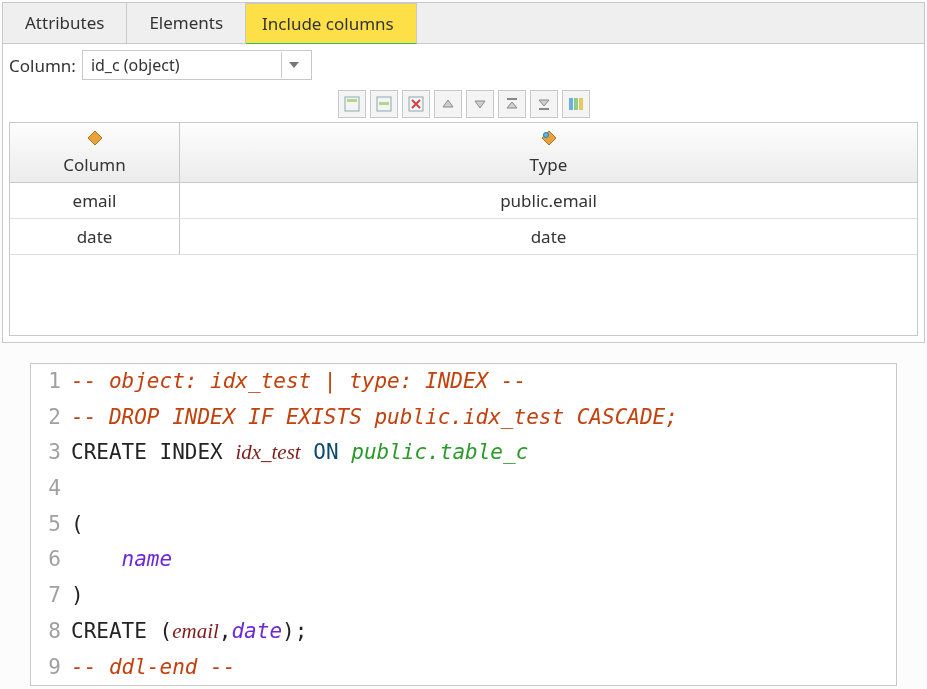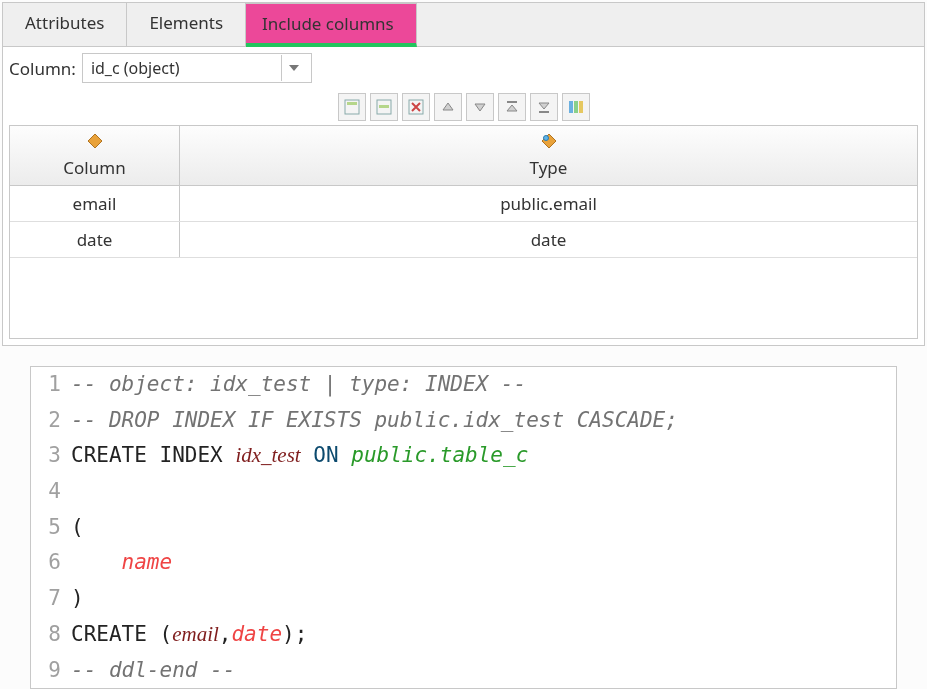--- a/index.html
+++ b/index.html
@@ -24,22 +24,22 @@
   }
   .tab {
     padding: 8px 22px;
     font-size: 17px;
     color: #333;
     border-right: 1px solid #c8c8c8;
     cursor: default;
     user-select: none;
   }
   .tab.active {
-    background: #ec4899;
-    border-bottom: 4px solid #22c55e;
+    background: #fde047;
+    border-bottom: 1px solid #22c55e;
     margin-bottom: -1px;
     border-top: 1px solid #c8c8c8;
     padding-left: 16px;
   }
   .inner {
     background: #fff;
     padding: 4px 6px 6px 6px;
   }
   .column-row {
     display: flex;
@@ -123,26 +123,26 @@
   }
   .code-line { display:flex; }
   .gutter {
     width: 40px;
     text-align: right;
     color: #a0a0a0;
     padding-right: 10px;
     user-select: none;
   }
   .code { white-space: pre; }
-  .c-comment { color:#737373; font-style: italic; }
+  .c-comment { color:#c2410c; font-style: italic; }
   .c-kw { color:#232323; }
   .c-ident-blue { color:#7f1d1d; font-style: italic; font-family: Liberation Serif, serif; }
   .c-kw-on { color:#0c4a6e; }
   .c-ident-green { color:#2a9a2a; font-style: italic; }
-  .c-ident-orange { color:#ef4444; font-style: italic; }
+  .c-ident-orange { color:#6d28d9; font-style: italic; }
 
 </style>
 </head>
 <body>
 
 <div class="panel">
   <div class="tabs-row">
     <div class="tab">Attributes</div>
     <div class="tab">Elements</div>
     <div class="tab active">Include columns</div>

